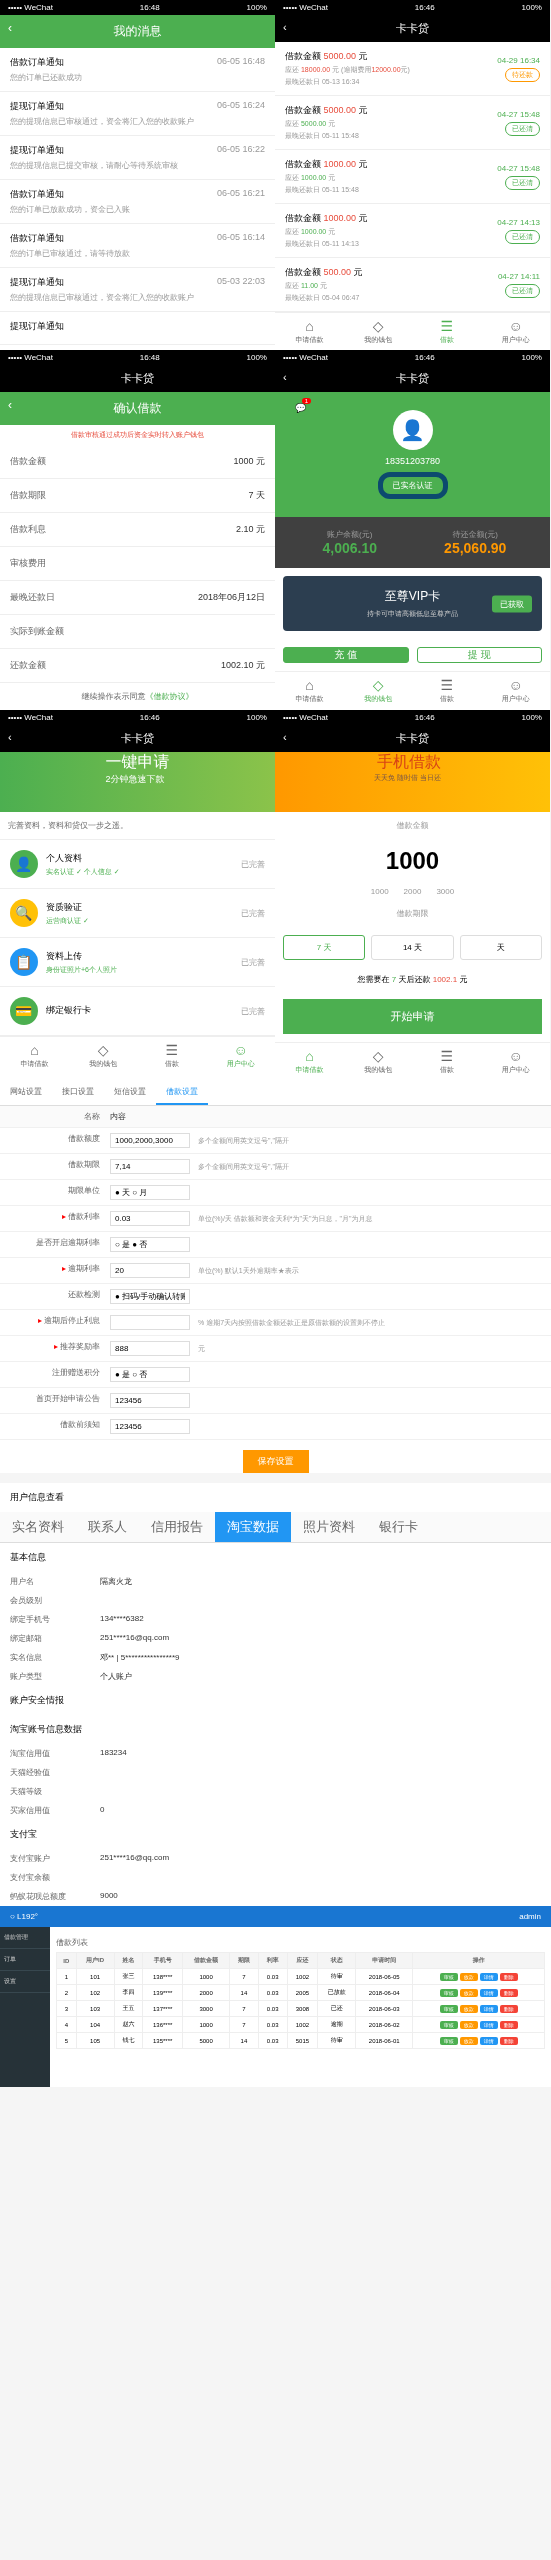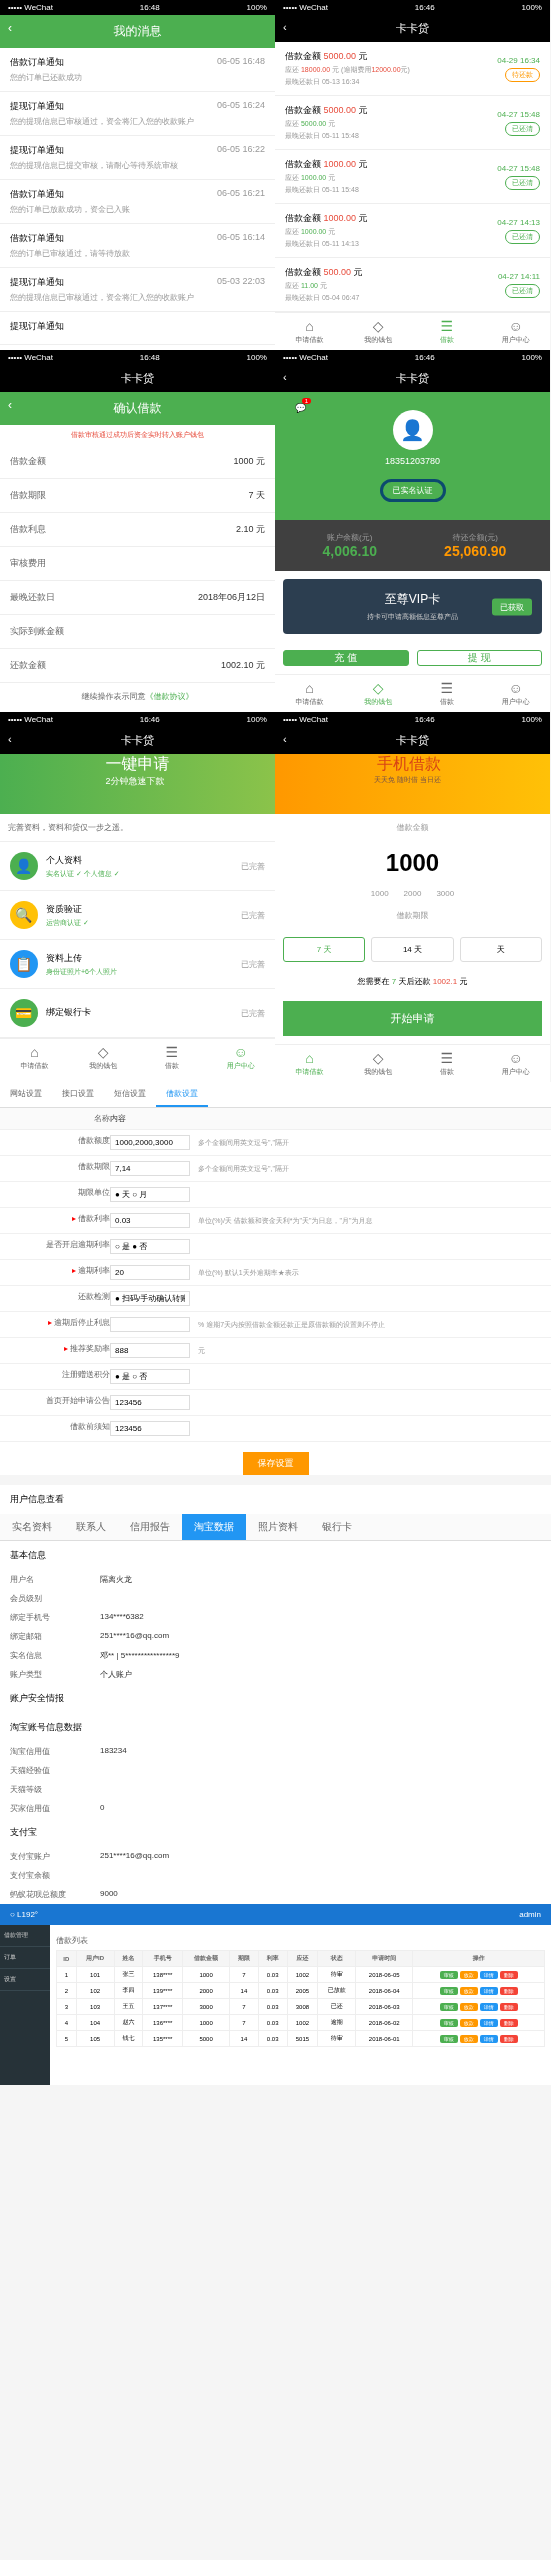--- a/index.html
+++ b/index.html
@@ -27,21 +27,21 @@
 .nav-item{flex:1;text-align:center;padding:5px 0;font-size:7px;color:#666}
 .nav-item.active{color:#4CAF50}
 .nav-icon{display:block;font-size:14px;margin-bottom:1px}
 .confirm-sub{color:#e74c3c;font-size:7px;padding:5px;text-align:center}
 .form-row{display:flex;justify-content:space-between;padding:10px;border-bottom:1px solid #eee;font-size:9px;color:#666}
 .form-val{color:#333}
 .agreement{text-align:center;padding:8px;font-size:8px;color:#666}
 .agreement a{color:#4CAF50}
 .profile-header{background:#4CAF50;text-align:center;padding:18px;color:#fff;position:relative}
 .avatar{width:40px;height:40px;background:#fff;border-radius:50%;margin:0 auto 6px;display:flex;align-items:center;justify-content:center;font-size:20px}
-.realname-btn{display:inline-block;border:3px solid #0c4a6e;border-radius:12px;padding:3px 10px;font-size:8px;margin-top:13px}
+.realname-btn{display:inline-block;border:5px solid #0c4a6e;border-radius:12px;padding:3px 10px;font-size:8px;margin-top:6px}
 .balance-row{display:flex;background:#404040;padding:12px}
 .balance-col{flex:1;text-align:center}
 .balance-label{font-size:8px;color:#999}
 .balance-val{font-size:14px;color:#4CAF50;font-weight:bold}
 .balance-val.orange{color:#ff9800}
 .vip-card{background:#2c3e50;color:#fff;margin:8px;padding:12px;border-radius:4px;text-align:center;position:relative}
 .vip-title{font-size:12px;margin-bottom:4px}
 .vip-sub{font-size:7px;color:#ccc}
 .vip-btn{position:absolute;right:10px;top:50%;transform:translateY(-50%);background:#4CAF50;color:#fff;padding:3px 8px;border-radius:3px;font-size:8px}
 .wallet-btns{display:flex;padding:8px;gap:8px}
@@ -65,29 +65,29 @@
 .period-btn.sel{border-color:#4CAF50;color:#4CAF50}
 .repay-hint{text-align:center;font-size:8px;padding:6px}
 .repay-hint .g{color:#4CAF50}
 .repay-hint .r{color:#e74c3c}
 .apply-btn{background:#4CAF50;color:#fff;text-align:center;padding:10px;font-size:11px;margin:8px}
 .admin{width:551px;background:#fff;font-size:8px}
 .admin-tabs{display:flex;border-bottom:1px solid #ddd}
 .admin-tab{padding:6px 10px;color:#666;cursor:pointer}
 .admin-tab.active{color:#2196F3;border-bottom:2px solid #2196F3}
 .admin-row{display:flex;padding:5px 10px;border-bottom:1px solid #f0f0f0}
-.admin-label{width:100px;text-align:right;color:#666;}
+.admin-label{width:100px;text-align:right;color:#666;padding-right:10px}
 .admin-val{flex:1;color:#333}
 .admin-input{border:1px solid #ddd;padding:2px 4px;width:80px;font-size:8px}
 .admin-hint{color:#999;font-size:7px;margin-left:8px}
 .red-star{color:red;margin-right:2px}
 .save-btn{background:#ff9800;color:#fff;padding:5px 15px;border:none;margin:10px auto;display:block;font-size:9px}
 .section-title{font-weight:normal;padding:8px 10px;font-size:9px}
 .user-tabs{display:flex;border-bottom:1px solid #ddd;background:#fafafa}
-.user-tab{padding:6px 12px;font-size:10px;color:#666}
+.user-tab{padding:6px 12px;font-size:13px;color:#666}
 .user-tab.active{background:#2196F3;color:#fff}
 .info-row{display:flex;padding:4px 10px;font-size:8px}
 .info-label{width:90px;color:#666}
 .info-val{color:#333}
 .blue-admin{width:551px;background:#fff;font-size:7px}
 .blue-header{background:#1976D2;color:#fff;padding:6px 10px;display:flex;justify-content:space-between;font-size:8px}
 .blue-body{display:flex}
 .blue-sidebar{width:50px;background:#263238;min-height:160px}
 .side-item{color:#ccc;padding:6px 4px;font-size:6px;border-bottom:1px solid #37474F}
 .blue-main{flex:1;padding:6px}

